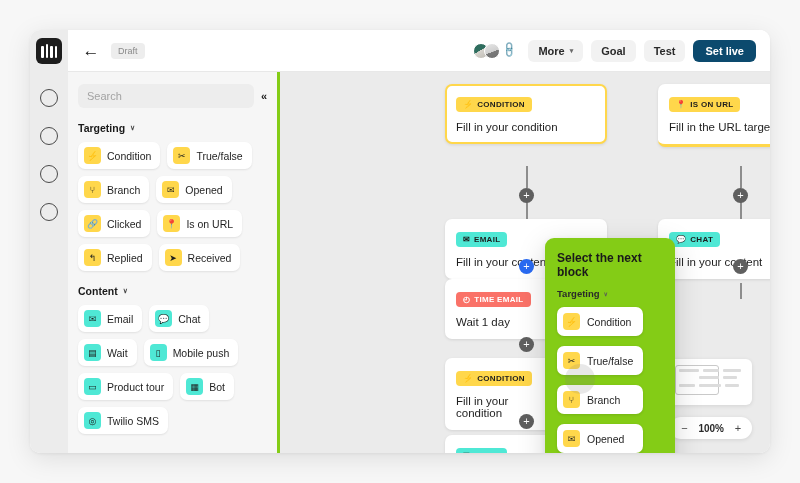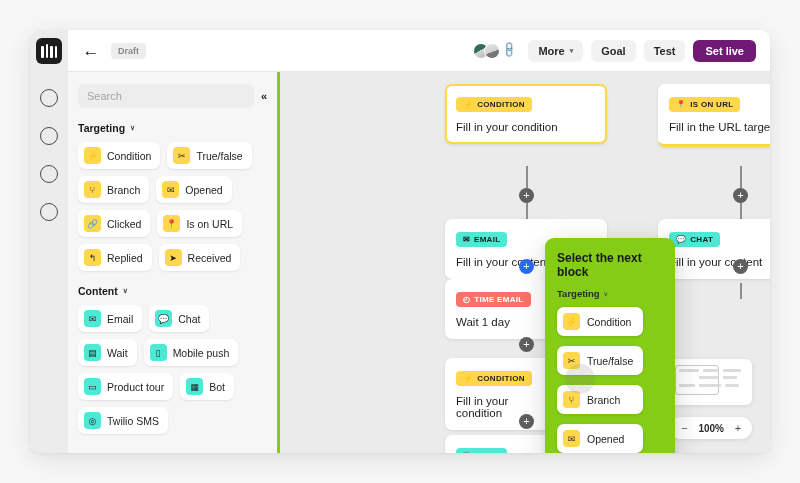--- a/index.html
+++ b/index.html
@@ -50,39 +50,39 @@
     background: #fff; border-bottom: 1px solid #e8e8e8;
     display: flex; align-items: center; padding: 0 14px;
   }
   .back-arrow {
     width: 18px; height: 18px; display:flex; align-items:center; justify-content:center;
     color:#1a1a1a; font-size: 17px; line-height: 1; cursor: pointer;
   }
   .page-title { font-size: 14.5px; font-weight: 700; color: #1a1a1a; margin-left: 10px; letter-spacing: -0.2px;}
   .draft-badge {
     margin-left: 11px; background:#ededed; color:#8a8a8a;
-    font-size: 9px; font-weight: 700; padding: 3px 7px; border-radius: 4px;
+    font-size: 9px; font-weight: 400; padding: 3px 7px; border-radius: 4px;
   }
   .header-right { margin-left: auto; display:flex; align-items:center; gap: 8px; }
   .avatars { display:flex; align-items:center; position: relative; margin-right: 4px;}
   .av {
     width: 16px; height: 16px; border-radius: 50%; border: 1.5px solid #fff;
     display:inline-block;
   }
   .av1 { background: linear-gradient(150deg,#2f6d5e 0%,#2f6d5e 45%,#d8d5cf 46%,#bdbab3 100%); }
   .av2 { background: linear-gradient(160deg,#e6e6e6 0%,#cfcfcf 55%,#7a7a7a 56%,#6f6f6f 100%); margin-left:-5px; }
   .link-ic { margin-left: 3px; color:#9a9a9a; font-size: 11px; transform: rotate(-45deg); }
   .hbtn {
     background:#f2f2f2; border:none; border-radius: 6px;
     font-size: 11px; font-weight: 600; color:#2a2a2a;
     padding: 5px 10px; cursor:pointer; font-family: inherit;
     display:flex; align-items:center; gap:5px;
   }
   .hbtn .caret { font-size: 7px; color:#6a6a6a; }
-  .hbtn.primary { background:#701a75; color:#fff; padding: 5px 12px; }
+  .hbtn.primary { background:#0c4a6e; color:#fff; padding: 5px 12px; }
 
   
   .panel {
     position: absolute; left: 38px; top: 42px; width: 212px; bottom: 0;
     background: #f6f6f6; border-right: 3px solid #84cc16; padding: 12px 10px;
   }
   .search-row { display:flex; align-items:center; gap: 7px; margin-bottom: 14px; }
   .search-input {
     flex: 1; height: 24px; border-radius: 6px; border: none; background:#ededed;
     padding: 0 9px; font-size: 11px; color:#3a3a3a; font-family: inherit; outline: none;

